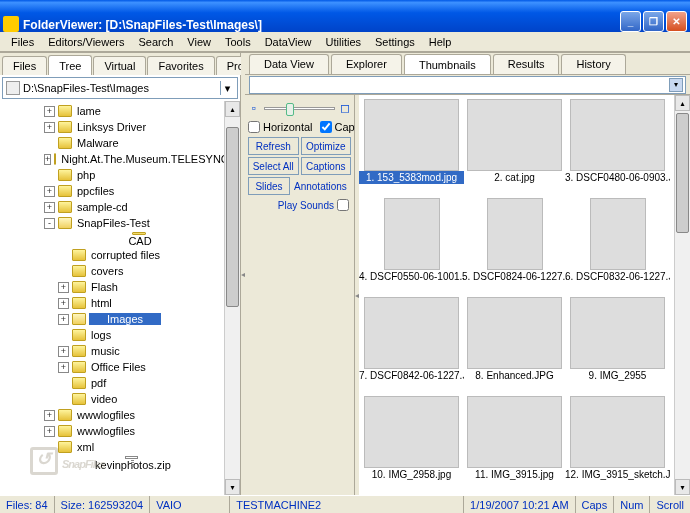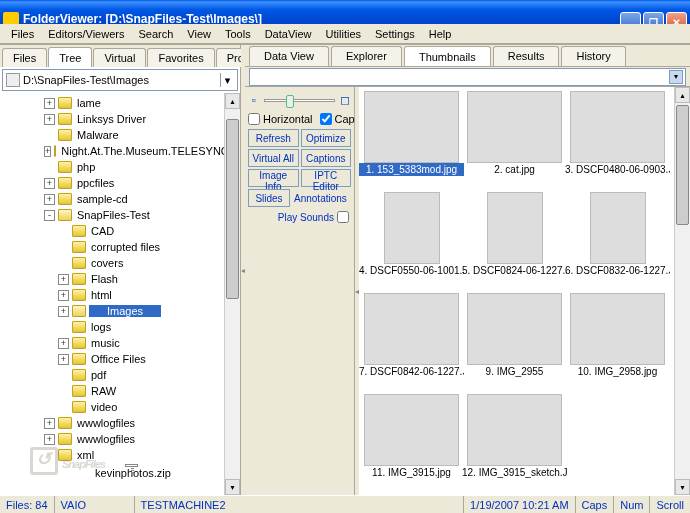--- a/index.html
+++ b/index.html
@@ -1,18 +1,18 @@
 <!DOCTYPE html>
 <html><head>
 <meta charset="utf-8">
 <style>
 * { box-sizing: border-box; margin: 0; padding: 0; font-family: Tahoma, sans-serif; font-size: 11px; }
 body { width: 690px; height: 513px; overflow: hidden; background: #ece9d8; display: flex; flex-direction: column; }
 
-.titlebar { height: 24px; background: linear-gradient(to bottom, #0058e6 0%, #3d91ff 8%, #0058e6 40%, #0043c8 100%); display: flex; align-items: flex-start; padding: 12px 3px; color: white; }
+.titlebar { height: 32px; background: linear-gradient(to bottom, #0058e6 0%, #3d91ff 8%, #0058e6 40%, #0043c8 100%); display: flex; align-items: flex-end; padding: 0 3px; color: white; }
 .titlebar .icon { width: 16px; height: 16px; margin-right: 4px; background: #ffcc00; border-radius: 2px; }
 .titlebar .title { flex: 1; font-weight: bold; font-size: 12px; }
 .titlebar .winbtn { width: 21px; height: 21px; margin-left: 2px; border-radius: 3px; border: 1px solid #fff; display: flex; align-items: center; justify-content: center; cursor: pointer; color: white; font-weight: bold; font-size: 10px; }
 .winbtn.min, .winbtn.max { background: linear-gradient(#7ba7e8, #3166c7); }
 .winbtn.close { background: linear-gradient(#f0a28b, #d64f1f); }
 
 .menubar { height: 20px; background: #ece9d8; display: flex; align-items: center; padding: 0 4px; border-bottom: 1px solid #aca899; }
 .menubar .mitem { padding: 2px 7px; cursor: pointer; }
 
 .tabstrip { height: 22px; background: #ece9d8; display: flex; align-items: flex-end; padding: 0 2px; gap: 1px; }
@@ -169,21 +169,21 @@
             <div class="tree-item" style="padding-left: 42px;">
               <div class="expander">+</div>
               <div class="folder-icon"></div>
               <span class="label">sample-cd</span>
             </div>
             <div class="tree-item" style="padding-left: 42px;">
               <div class="expander">-</div>
               <div class="folder-icon open"></div>
               <span class="label">SnapFiles-Test</span>
             </div>
-            <div class="tree-item" style="padding-left: 56px;">
+            <div class="tree-item" style="padding-left: 56px; flex-direction: column;">
               <div class="expander none"></div>
               <div class="folder-icon"></div>
               <span class="label">CAD</span>
             </div>
             <div class="tree-item" style="padding-left: 56px;">
               <div class="expander none"></div>
               <div class="folder-icon"></div>
               <span class="label">corrupted files</span>
             </div>
             <div class="tree-item" style="padding-left: 56px;">
@@ -218,25 +218,20 @@
             </div>
             <div class="tree-item" style="padding-left: 56px;">
               <div class="expander">+</div>
               <div class="folder-icon"></div>
               <span class="label">Office Files</span>
             </div>
             <div class="tree-item" style="padding-left: 56px;">
               <div class="expander none"></div>
               <div class="folder-icon"></div>
               <span class="label">pdf</span>
-            </div>
-            <div class="tree-item" style="padding-left: 56px;">
-              <div class="expander none"></div>
-              <div class="folder-icon"></div>
-              <span class="label">RAW</span>
             </div>
             <div class="tree-item" style="padding-left: 56px;">
               <div class="expander none"></div>
               <div class="folder-icon"></div>
               <span class="label">video</span>
             </div>
             <div class="tree-item" style="padding-left: 42px;">
               <div class="expander">+</div>
               <div class="folder-icon"></div>
               <span class="label">wwwlogfiles</span>
@@ -302,26 +297,22 @@
           <input type="checkbox" id="chk-h" style="">
           <label>Horizontal</label>
           <input type="checkbox" id="chk-c" style="margin-left: 4px;" checked="">
           <label>Captions</label>
         </div>
         <div class="btnrow">
           <button class="tbtn">Refresh</button>
           <button class="tbtn">Optimize</button>
         </div>
         <div class="btnrow">
-          <button class="tbtn">Virtual All</button>
+          <button class="tbtn">Select All</button>
           <button class="tbtn">Captions</button>
-        </div>
-        <div class="btnrow">
-          <button class="tbtn">Image Info</button>
-          <button class="tbtn">IPTC Editor</button>
         </div>
         <div class="btnrow" style="align-items:center">
           <button class="tbtn" style="flex:0 0 42px">Slides</button>
           <div style="flex:1;display:flex;align-items:center;gap:9px;padding-left:2px">
             <span style="font-size:10px;color:#0030c0">Annotations</span>
             <input type="checkbox" id="chk-a" style="">
           </div>
         </div>
         <div class="chkrow" style="justify-content:flex-end;padding-right:2px">
           <span style="font-size:10px;color:#0030c0">Play Sounds</span>
@@ -355,20 +346,24 @@
             </div>
             <div class="thumb">
               <div class="img portrait ph6"></div>
               <div class="cap">6. DSCF0832-06-1227.JPG</div>
             </div>
             <div class="thumb">
               <div class="img ph7"></div>
               <div class="cap">7. DSCF0842-06-1227.JPG</div>
             </div>
             <div class="thumb">
+              <div class="img ph8"></div>
+              <div class="cap">8. Enhanced.JPG</div>
+            </div>
+            <div class="thumb">
               <div class="img ph9"></div>
               <div class="cap">9. IMG_2955</div>
             </div>
             <div class="thumb">
               <div class="img ph10"></div>
               <div class="cap">10. IMG_2958.jpg</div>
             </div>
             <div class="thumb">
               <div class="img ph11"></div>
               <div class="cap">11. IMG_3915.jpg</div>
@@ -385,19 +380,20 @@
             <div class="sb-thumb" style="top:2px;height:120px"></div>
           </div>
         <div class="sb-btn">▾</div>
       </div>
     </div>
   </div>
 </div>
 
 <div class="statusbar">
   <div class="cell">Files: 84</div>
+  <div class="cell">Size: 162593204</div>
   <div class="cell" style="flex:0 0 80px">VAIO</div>
   <div class="cell" style="flex:1">TESTMACHINE2</div>
   <div class="cell">1/19/2007 10:21 AM</div>
   <div class="cell">Caps</div>
   <div class="cell">Num</div>
   <div class="cell" style="border-right:none">Scroll</div>
 </div>
 
 </body></html>

